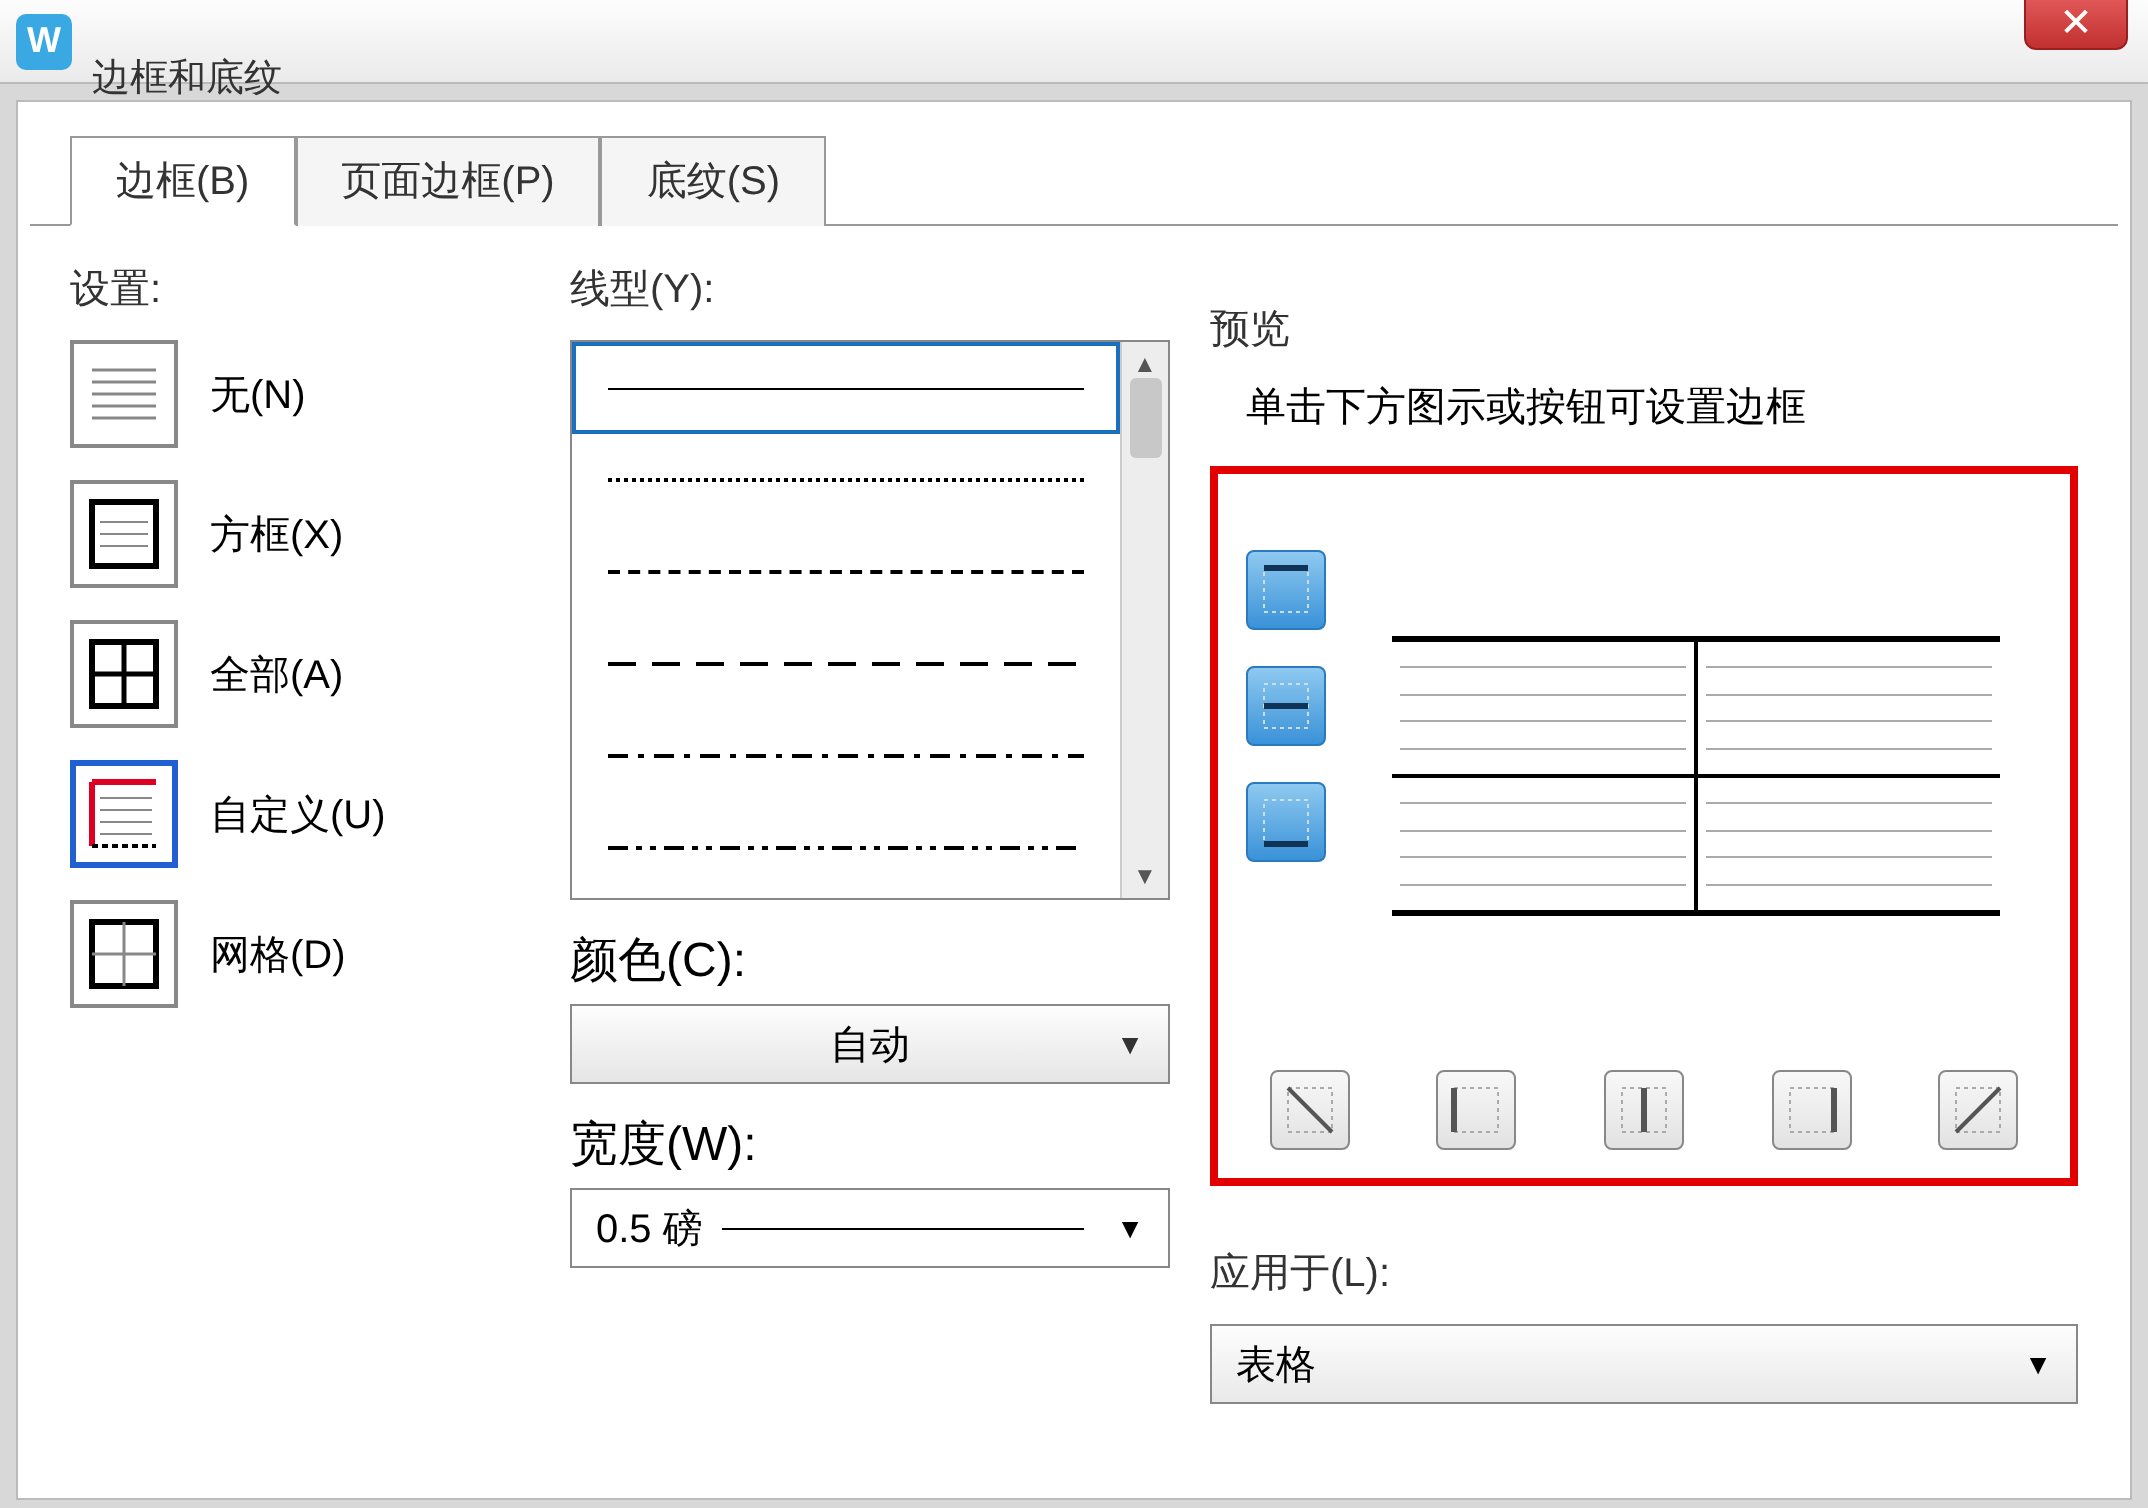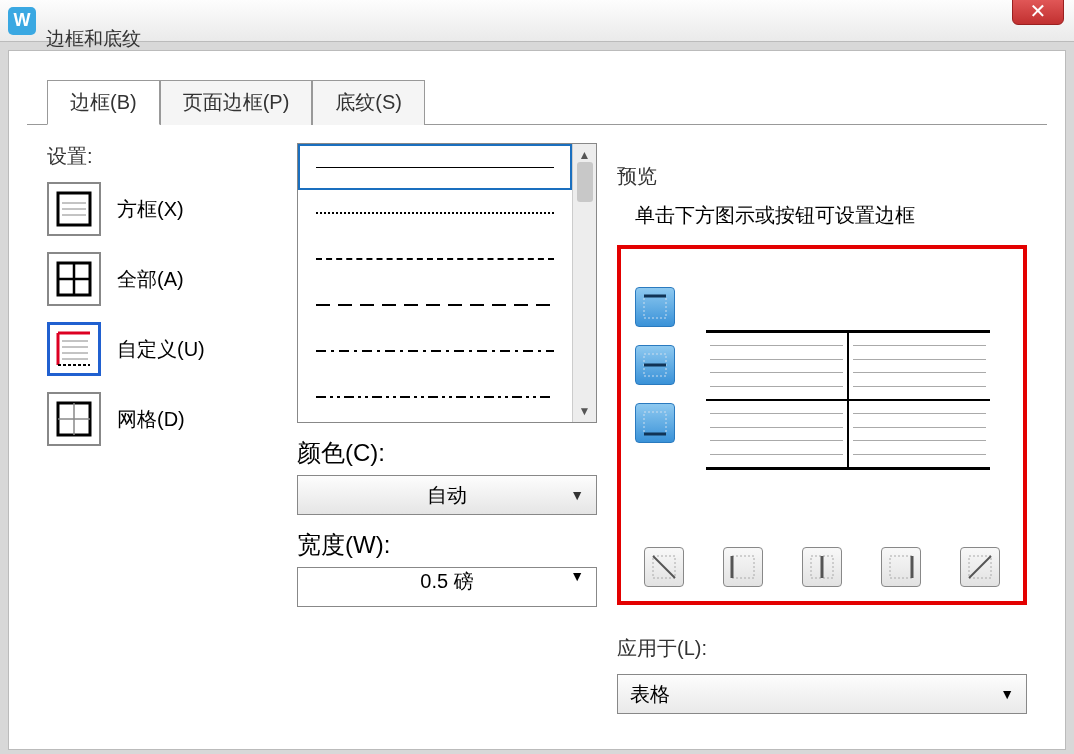--- a/index.html
+++ b/index.html
@@ -1,21 +1,21 @@
 <!DOCTYPE html>
 <html><head>
 <meta charset="utf-8">
 <style>
 * { box-sizing: border-box; margin: 0; padding: 0; }
 body { font-family: "Microsoft YaHei", SimSun, sans-serif; font-size: 18px; background: #d8d8d8; width: 1074px; height: 754px; overflow: hidden; }
 .titlebar { height: 42px; background: linear-gradient(to bottom, #fdfdfd, #eaeaea); display: flex; align-items: center; padding: 0 8px; border-bottom: 1px solid #bbb; position: relative; }
 .app-icon { width: 28px; height: 28px; background: #3aa8e2; border-radius: 5px; display: flex; align-items: center; justify-content: center; color: #fff; font-weight: bold; font-size: 18px; margin-right: 10px; }
 .title-text { font-size: 19px; color: #333; margin-top: 37px; }
 .close-btn { position: absolute; right: 10px; top: -3px; width: 52px; height: 28px; background: linear-gradient(to bottom, #e35a5a, #c13030); border-radius: 0 0 6px 6px; color: #fff; display: flex; align-items: center; justify-content: center; font-size: 20px; cursor: pointer; border: 1px solid #9a2020; }
-.dialog-body { background: #fff; margin: 8px; border: 1px solid #bbb; padding: 16px; height: 700px; position: relative; }
+.dialog-body { background: #fff; margin: 8px; border: 1px solid #bbb; padding: 4px; height: 700px; position: relative; }
 .tabs { display: flex; margin-top: 12px; margin-left: 22px; }
 .tab { padding: 8px 22px; border: 1px solid #999; background: #f5f5f5; font-size: 20px; color: #333; cursor: pointer; border-bottom: none; position: relative; top: 1px; }
 .tab.active { background: #fff; z-index: 2; border-bottom: 1px solid #fff; }
 .tab-content { border-top: 1px solid #999; margin: 0 2px; padding: 18px 20px; height: 640px; display: flex; gap: 20px; }
 .col-settings { width: 230px; }
 .col-styles { width: 300px; }
 .col-preview { flex: 1; margin-top: 20px; }
 .section-label { font-size: 20px; color: #333; margin-bottom: 12px; }
 .setting-item { display: flex; align-items: center; gap: 16px; margin-bottom: 16px; cursor: pointer; }
 .setting-icon { width: 54px; height: 54px; border: 2px solid #888; display: flex; align-items: center; justify-content: center; background: #fff; }
@@ -30,21 +30,21 @@
 .line-inner.dotted { border-top: 2px dotted #000; background: none; height: 0; }
 .line-inner.dashed { border-top: 2px dashed #000; background: none; height: 0; }
 .line-inner.dashdot { background: repeating-linear-gradient(to right, #000 0 10px, transparent 10px 15px, #000 15px 18px, transparent 18px 23px); height: 2px; }
 .scroll-track { width: 24px; background: #ededed; border-left: 1px solid #ccc; display: flex; flex-direction: column; align-items: center; justify-content: space-between; padding: 4px 0; }
 .scroll-btn { font-size: 12px; color: #555; cursor: pointer; }
 .scroll-thumb { width: 16px; height: 40px; background: #c8c8c8; border-radius: 3px; }
 .sub-label { font-size: 24px; margin-top: 14px; margin-bottom: 6px; }
 .dropdown { width: 100%; height: 40px; border: 1px solid #888; background: linear-gradient(to bottom, #fdfdfd, #e5e5e5); display: flex; align-items: center; justify-content: space-between; padding: 0 12px; cursor: pointer; font-size: 20px; }
 .dropdown.centered { justify-content: center; position: relative; }
 .dropdown .arrow { position: absolute; right: 12px; font-size: 14px; color: #333; }
-.dropdown-plain { width: 100%; height: 40px; border: 1px solid #888; display: flex; align-items: center; padding: 0 12px; font-size: 20px; cursor: pointer; position: relative; background: #fff; flex-direction: column; }
+.dropdown-plain { width: 100%; height: 40px; border: 1px solid #888; display: flex; align-items: center; padding: 0 12px; font-size: 20px; cursor: pointer; position: relative; background: #fff; }
 .dropdown-plain .arrow { position: absolute; right: 12px; font-size: 14px; }
 .width-line { flex: 1; height: 1px; background: #000; margin-left: 10px; margin-right: 30px; }
 .preview-hint { font-size: 20px; margin-left: 18px; margin-top: 6px; margin-bottom: 16px; }
 .preview-box { border: 4px solid #e30000; padding: 18px 14px 14px; height: 360px; display: flex; flex-direction: column; }
 .preview-main { display: flex; flex: 1; gap: 12px; }
 .border-btns-left { display: flex; flex-direction: column; gap: 18px; margin-top: 20px; }
 .border-btn { width: 40px; height: 40px; border: 1px solid #888; cursor: pointer; display: flex; align-items: center; justify-content: center; background: linear-gradient(to bottom, #f8f8f8, #e2e2e2); border-radius: 4px; }
 .border-btn.active { background: linear-gradient(to bottom, #8ec9f0, #3a92d8); border-color: #2a7abf; }
 .border-btn svg { width: 28px; height: 28px; }
 .preview-canvas { flex: 1; display: flex; align-items: center; justify-content: center; }
@@ -73,20 +73,32 @@
     <div class="tab active">边框(B)</div>
     <div class="tab">页面边框(P)</div>
     <div class="tab">底纹(S)</div>
   </div>
 
   <div class="tab-content">
 
     <div class="col-settings">
       <div class="section-label">设置:</div>
 
+      <div class="setting-item">
+        <div class="setting-icon">
+          <svg viewBox="0 0 44 44">
+              <line x1="6" y1="10" x2="38" y2="10" stroke="#888" stroke-width="1.5"></line>
+              <line x1="6" y1="16" x2="38" y2="16" stroke="#888" stroke-width="1.5"></line>
+              <line x1="6" y1="22" x2="38" y2="22" stroke="#888" stroke-width="1.5"></line>
+              <line x1="6" y1="28" x2="38" y2="28" stroke="#888" stroke-width="1.5"></line>
+              <line x1="6" y1="34" x2="38" y2="34" stroke="#888" stroke-width="1.5"></line>
+            </svg>
+        </div>
+        <div class="setting-label">无(N)</div>
+      </div>
 
       <div class="setting-item">
         <div class="setting-icon">
           <svg viewBox="0 0 44 44">
               <rect x="6" y="6" width="32" height="32" stroke="#000" stroke-width="3" fill="none"></rect>
               <line x1="10" y1="16" x2="34" y2="16" stroke="#888"></line>
               <line x1="10" y1="22" x2="34" y2="22" stroke="#888"></line>
               <line x1="10" y1="28" x2="34" y2="28" stroke="#888"></line>
             </svg>
         </div>
@@ -125,20 +137,21 @@
               <rect x="6" y="6" width="32" height="32" stroke="#000" stroke-width="3" fill="none"></rect>
               <line x1="6" y1="22" x2="38" y2="22" stroke="#888" stroke-width="1.5"></line>
               <line x1="22" y1="6" x2="22" y2="38" stroke="#888" stroke-width="1.5"></line>
             </svg>
         </div>
         <div class="setting-label">网格(D)</div>
       </div>
     </div>
 
     <div class="col-styles">
+      <div class="section-label">线型(Y):</div>
       <div class="line-style-box">
         <div class="line-list">
           <div class="line-item selected">
               <div class="line-inner"></div>
             </div>
           <div class="line-item">
               <div class="line-inner dotted"></div>
             </div>
           <div class="line-item">
               <div class="line-inner dashed"></div>

